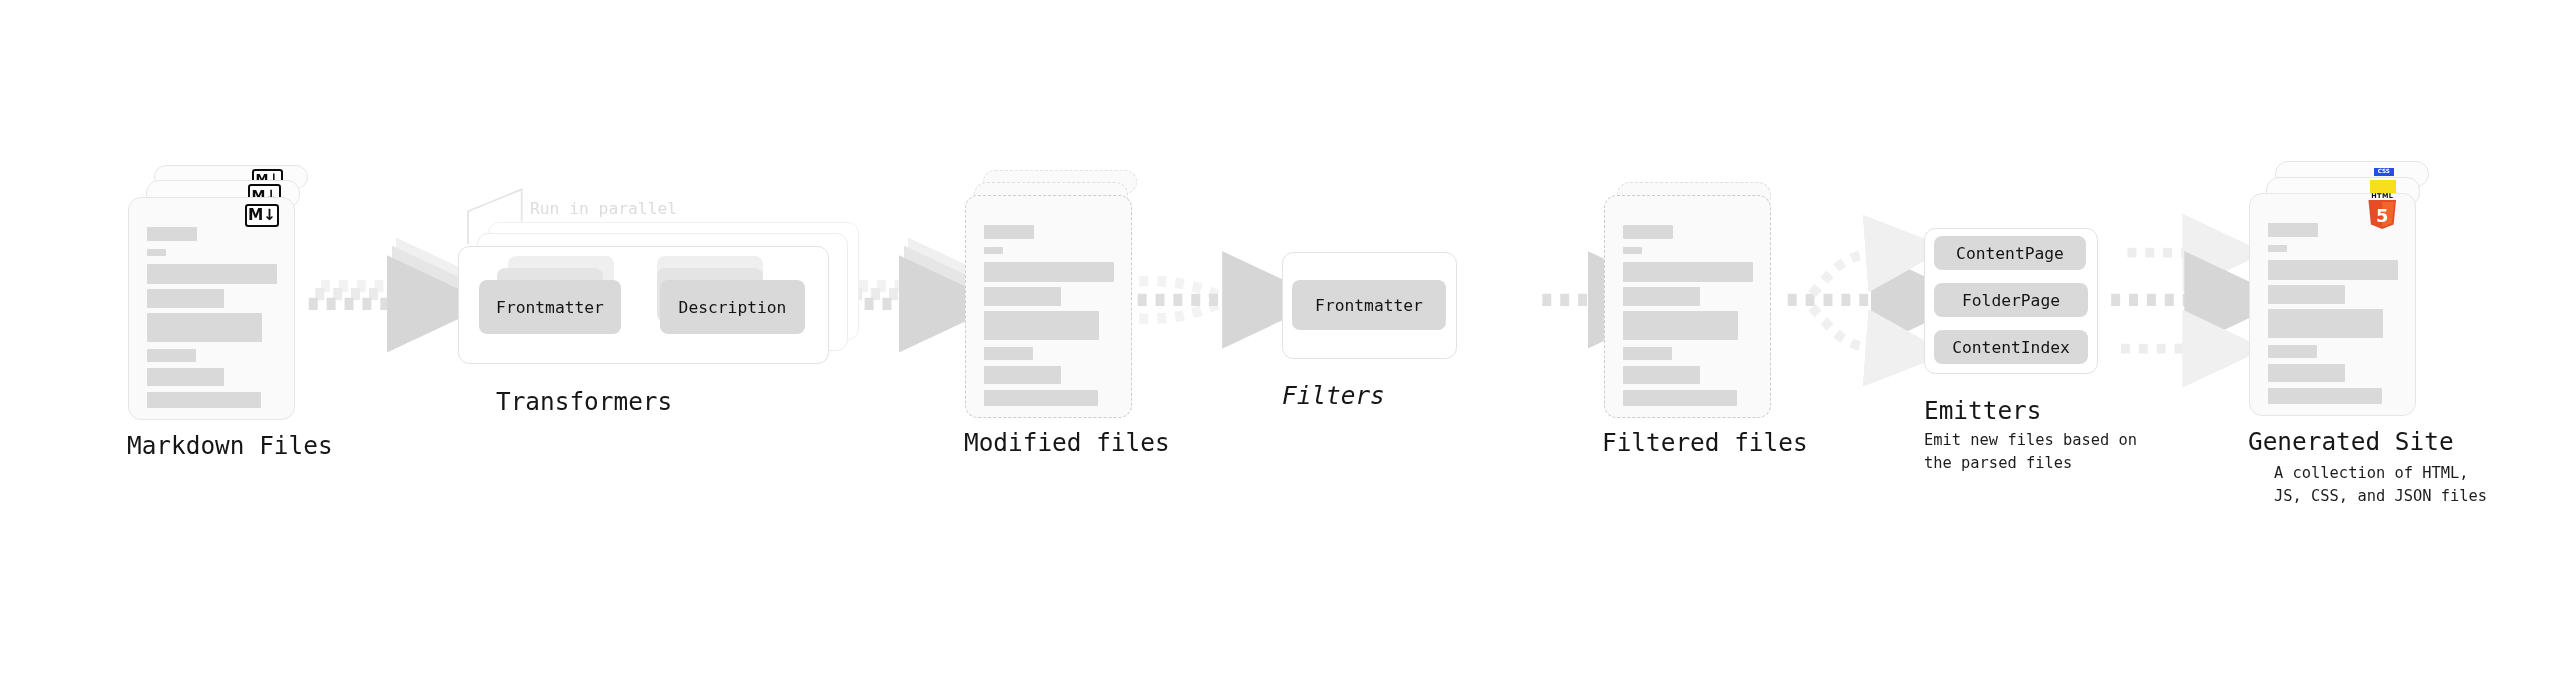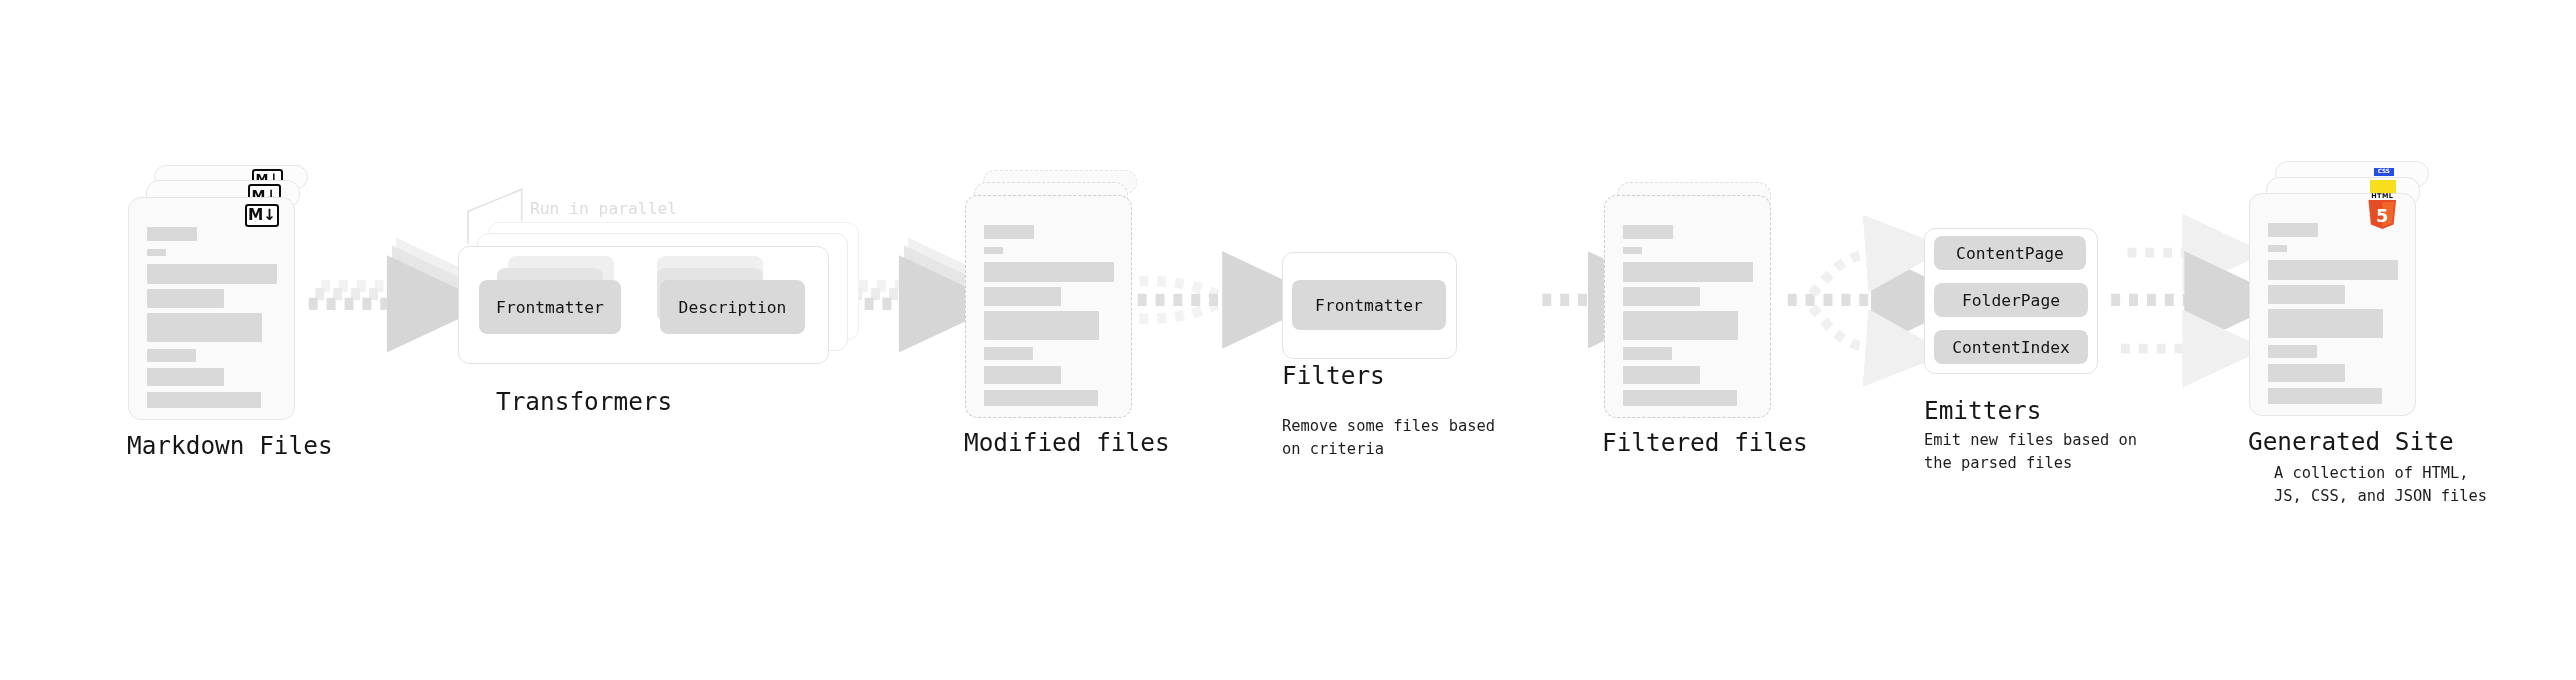--- a/index.html
+++ b/index.html
@@ -244,23 +244,21 @@
       <div class="bar" style="left:18px; top:170px; width:77px; height:18px;"></div>
       <div class="bar" style="left:18px; top:194px; width:114px; height:16.3px;"></div>
     </div>
   </div>
   <div class="heading" style="left:964px; top:428px;">Modified files</div>
 
   <div>
     <div class="group-box" style="left:1282px; top:252px; width:175px; height:107px;"></div>
     <div class="pill" style="left:1292px; top:280px; width:154px; height:50px;">Frontmatter</div>
   </div>
-  <div class="heading" style="left:1282px; top:361px;">Filters</div>
-  <div class="subtext" style="left:1282px; top:415px; width:325px;">Remove some files based
-on criteria</div>
+  <div class="heading" style="left:1282px; top:381px;font-style:italic;">Filters</div>
 
   <div class="doc-stack">
     <div class="doc-card dashed" style="left:1617px; top:182px; width:154px; height:28.4px; border-color:#dddddd;"></div>
     <div class="doc-card dashed" style="left:1604px; top:195px; width:167px; height:223px;">
       <div class="bar" style="left:18px; top:29px; width:50px; height:14px;"></div>
       <div class="bar" style="left:18px; top:51px; width:18.7px; height:6.5px;"></div>
       <div class="bar" style="left:18px; top:66px; width:130px; height:19.5px;"></div>
       <div class="bar" style="left:18px; top:91px; width:77px; height:18.7px;"></div>
       <div class="bar" style="left:18px; top:115px; width:115px; height:29px;"></div>
       <div class="bar" style="left:18px; top:151px; width:49px; height:13px;"></div>

